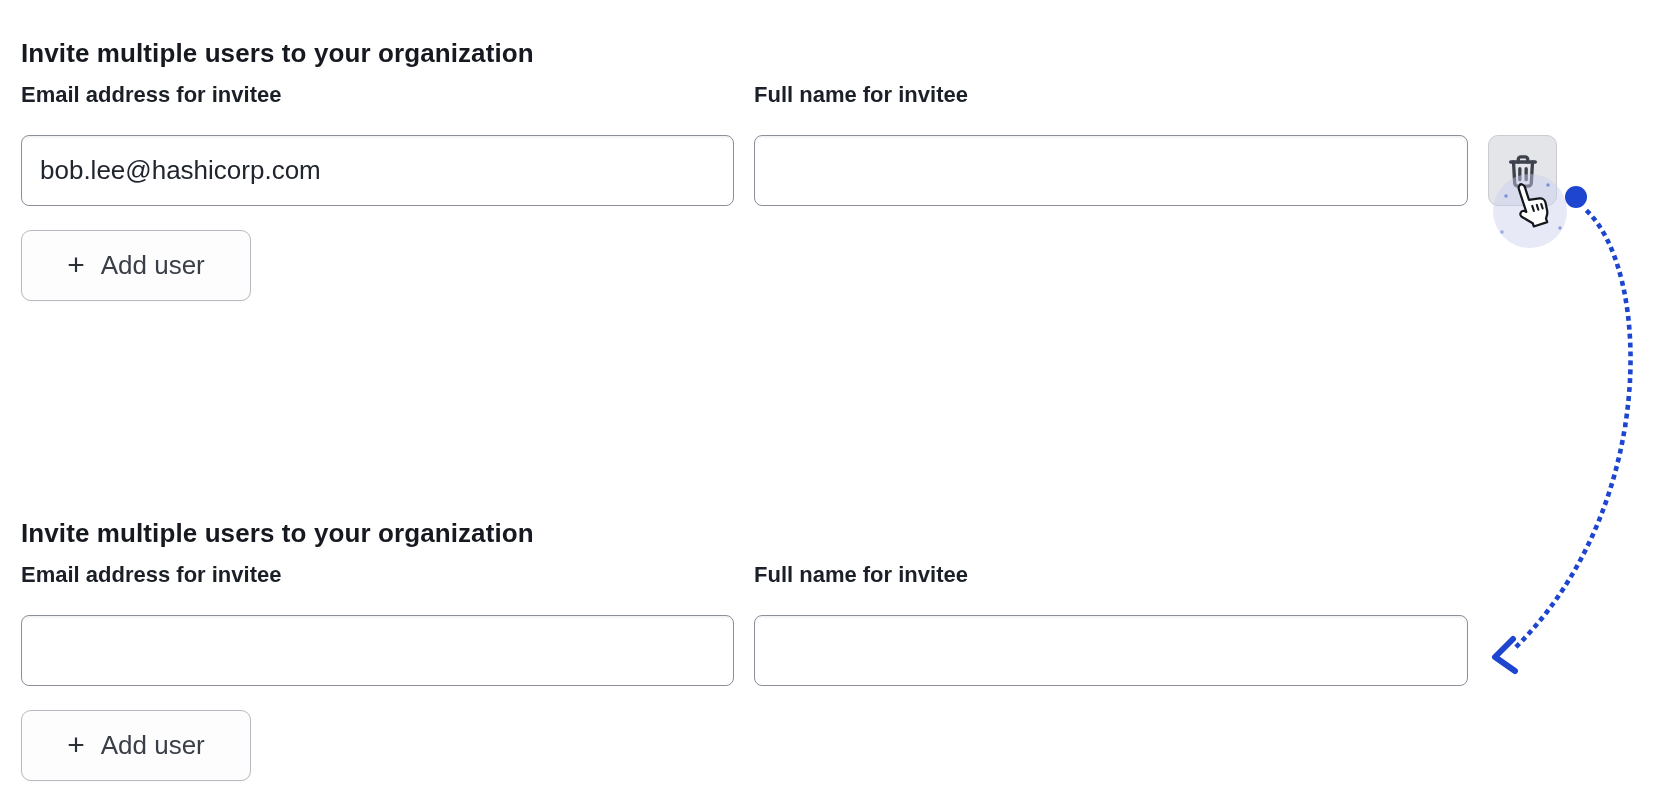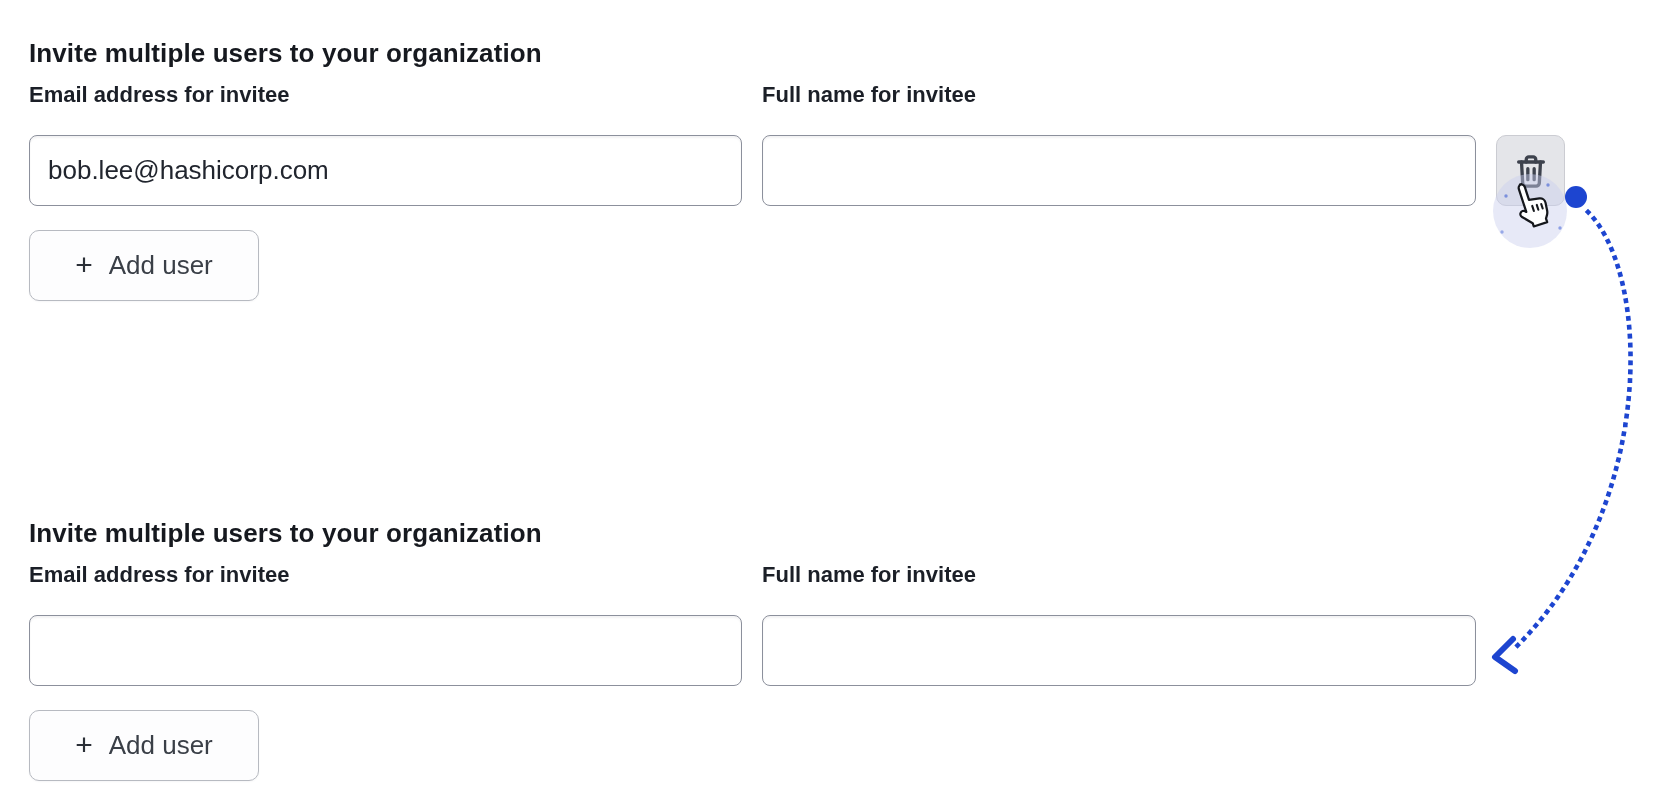--- a/index.html
+++ b/index.html
@@ -3,21 +3,21 @@
 <meta charset="utf-8">
 <style>
   html,body{margin:0;padding:0;background:#ffffff;}
   .page{
     position:relative;
     width:1672px;height:800px;
     background:#ffffff;
     font-family:"Liberation Sans", sans-serif;
     overflow:hidden;
   }
-  .invite-section{position:absolute;left:12px;width:1536px;height:480px;}
+  .invite-section{position:absolute;left:4px;width:1536px;height:480px;}
   .section-title{
     position:absolute;left:17px;top:14px;
     font-size:26px;line-height:34px;font-weight:700;
     color:#16191f;letter-spacing:.1px;white-space:nowrap;
   }
   .field-label{
     position:absolute;top:78px;
     font-size:22px;line-height:34px;font-weight:700;
     color:#1b1f27;white-space:nowrap;
   }

